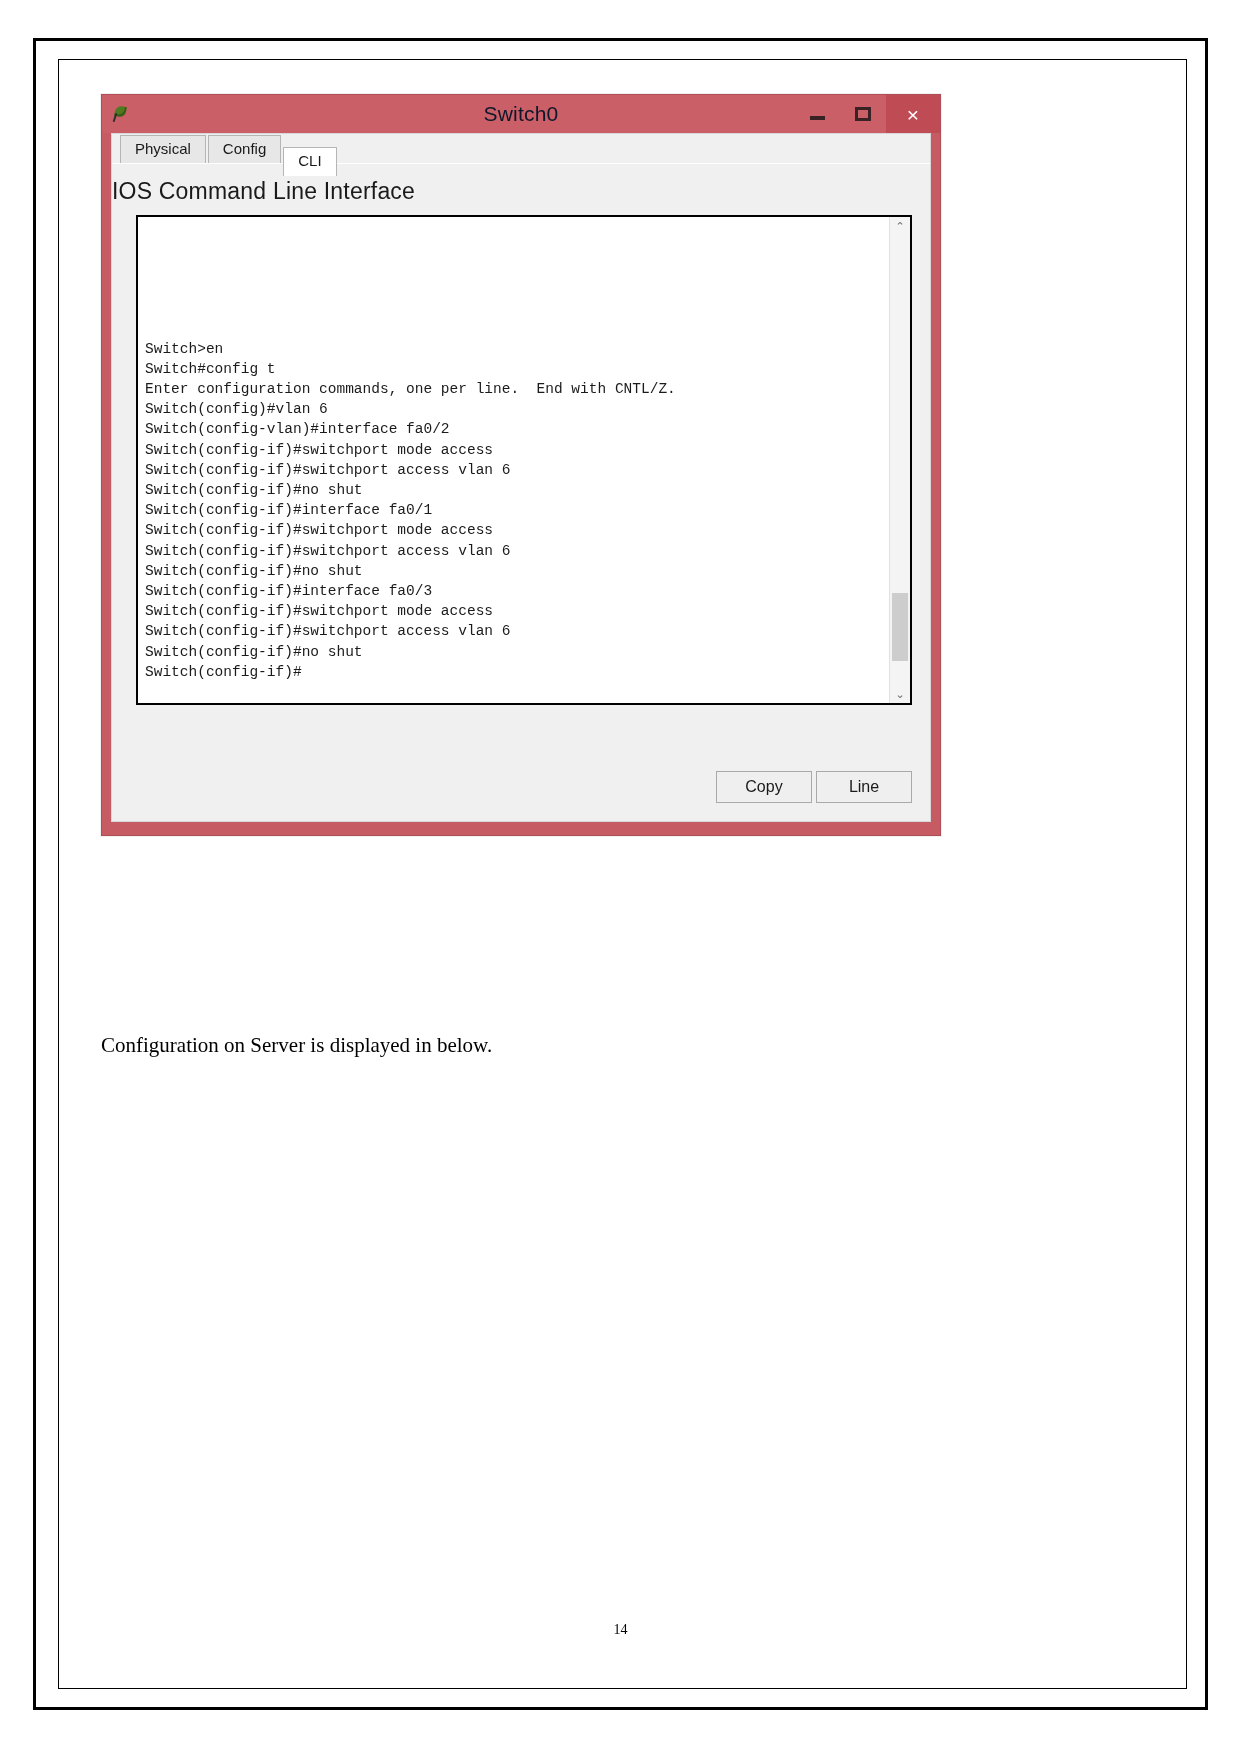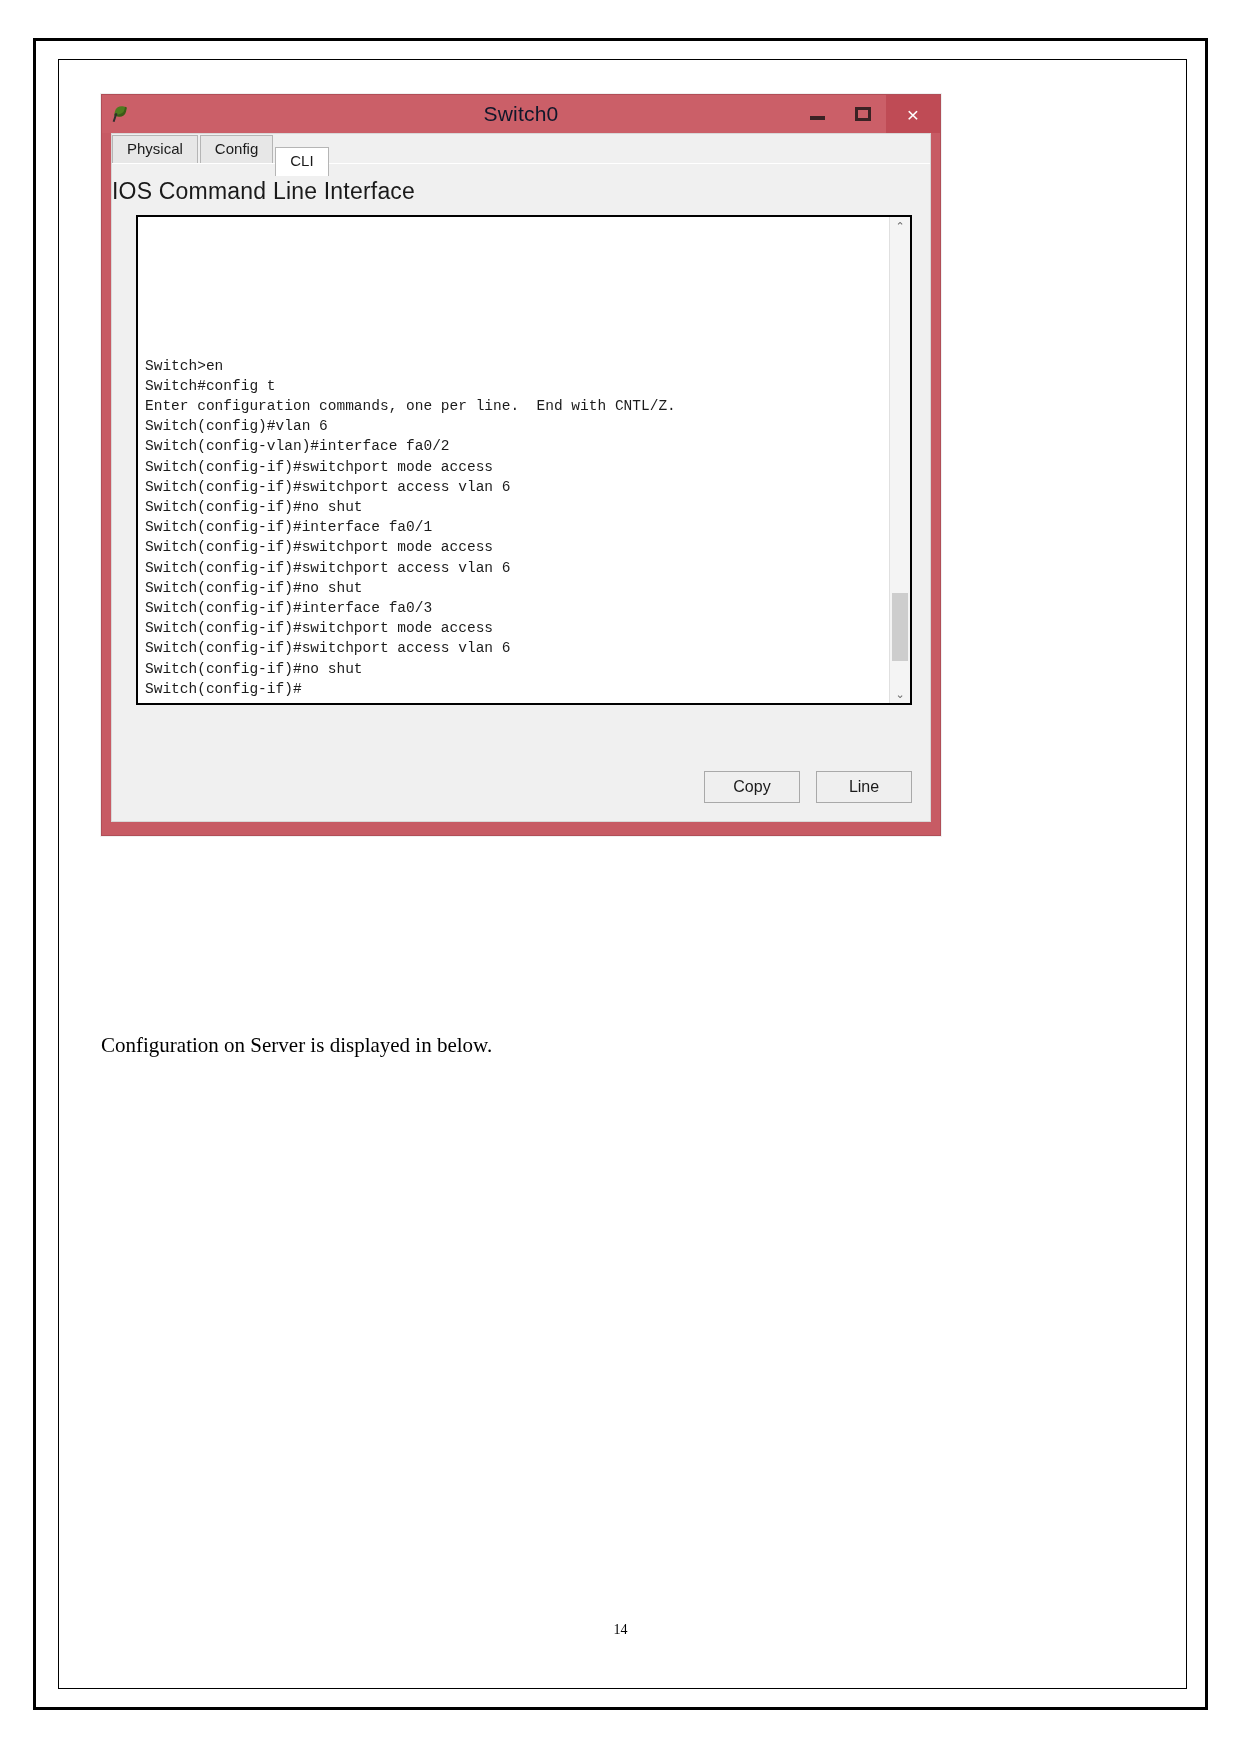--- a/index.html
+++ b/index.html
@@ -141,21 +141,21 @@
     border: 1px solid #d8d8d8;
     box-sizing: border-box;
   }
   .tabs-row {
     position: relative;
     height: 29px;
     background: #f0f0f0;
     border-bottom: 1px solid #bdbdbd;
     display: flex;
     align-items: flex-end;
-    padding-left: 0;
+    padding-left: 8px;
   }
   .tab {
     font-family: "Liberation Sans", sans-serif;
     font-size: 15px;
     color: #1a1a1a;
     padding: 4px 14px 5px 14px;
     background: #e7e7e7;
     border: 1px solid #b5b5b5;
     border-bottom: none;
     margin-right: 2px;
@@ -197,21 +197,21 @@
     height: 490px;
     background: #ffffff;
     border: 2px solid #000000;
     box-sizing: border-box;
     overflow: hidden;
   }
   .terminal-text {
     position: absolute;
     left: 7px;
     right: 24px;
-    bottom: 4px;
+    bottom: 21px;
     font-family: "Liberation Mono", monospace;
     font-size: 14.5px;
     line-height: 20.2px;
     color: #1b1b1b;
     white-space: pre;
   }
   .scrollbar {
     position: absolute;
     right: 0;
     top: 0;
@@ -242,21 +242,21 @@
     bottom: 42px;
     background: #cdcdcd;
   }
 
   
   .btn-row {
     position: absolute;
     right: 18px;
     bottom: 18px;
     display: flex;
-    gap: 16px;
+    gap: 4px;
   }
   .pt-btn {
     font-family: "Liberation Sans", sans-serif;
     font-size: 16px;
     color: #1a1a1a;
     background: #efefef;
     border: 1px solid #a9a9a9;
     width: 94px;
     height: 30px;
     display: flex;

